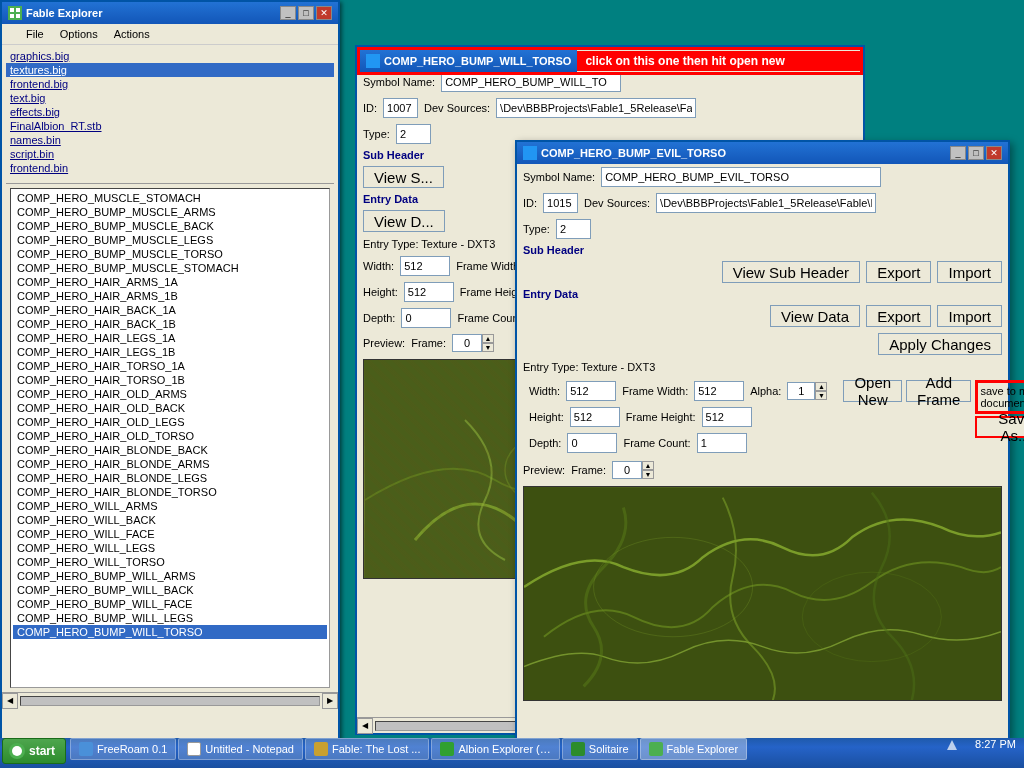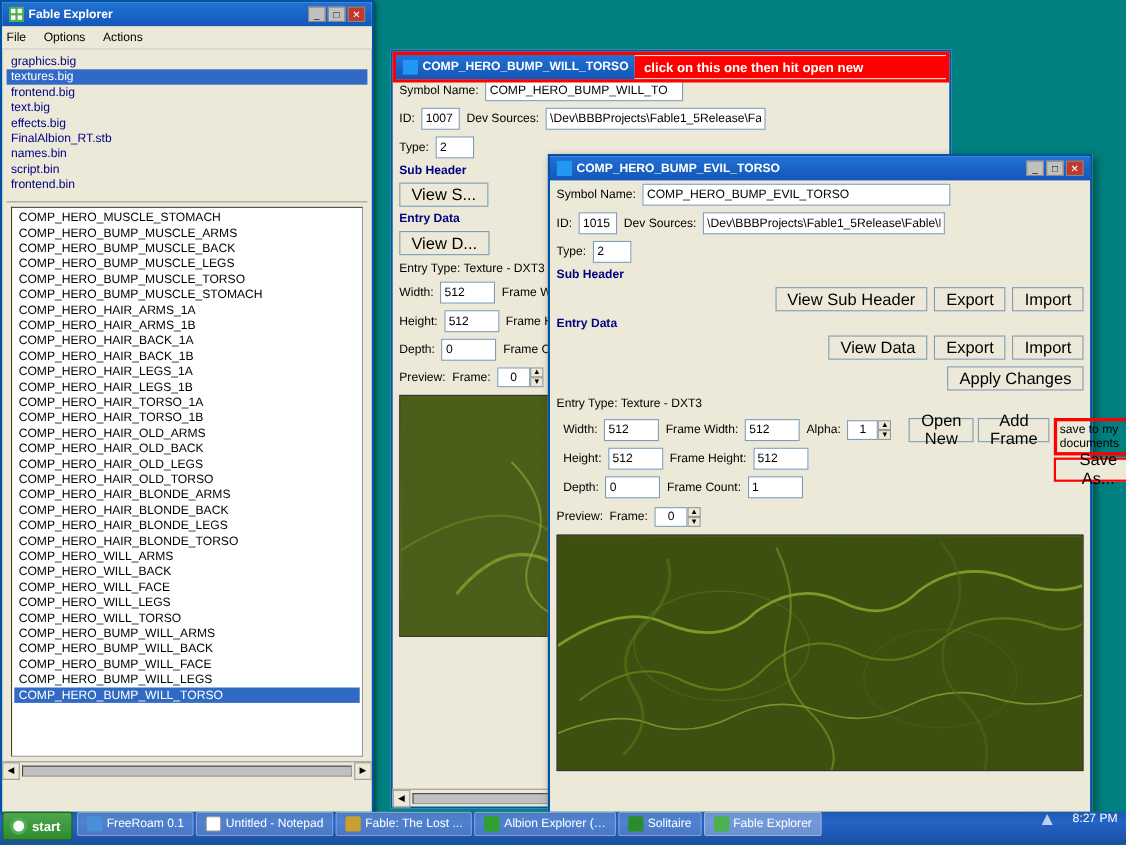--- a/index.html
+++ b/index.html
@@ -18,38 +18,38 @@
 
     
     .main-window { position: absolute; top: 0; left: 0; width: 340px; height: 740px; background: #ece9d8; border: 2px solid #0054a6; box-shadow: 2px 2px 4px rgba(0,0,0,0.5); }
     .window-titlebar { background: linear-gradient(to bottom, #2272d4, #1256b8); color: white; padding: 3px 6px; display: flex; align-items: center; justify-content: space-between; height: 22px; }
     .titlebar-left { display: flex; align-items: center; gap: 4px; }
     .titlebar-title { font-size: 11px; font-weight: bold; }
     .titlebar-btns { display: flex; gap: 2px; }
     .titlebar-btn { width: 16px; height: 14px; background: #c0c0c0; border: 1px solid #888; font-size: 9px; display: flex; align-items: center; justify-content: center; cursor: pointer; color: #000; }
     .titlebar-btn.close { background: #c0392b; color: white; }
 
-    .menubar { background: #ece9d8; padding: 2px 0; display: flex; gap: 8px; border-bottom: 1px solid #ccc; }
+    .menubar { background: #ece9d8; padding: 2px 20px; display: flex; gap: 8px; border-bottom: 1px solid #ccc; }
     .menu-item { font-size: 11px; padding: 2px 4px; cursor: pointer; }
 
     .file-list-top { padding: 4px; }
-    .file-item { font-size: 11px; padding: 1px 4px; cursor: pointer; color: #000080; }
+    .file-item { font-size: 11px; padding: 1px 4px; cursor: pointer; color: #000080; text-decoration: underline; }
     .file-item.selected { background: #316ac5; color: white; }
 
     .file-list-divider { border-bottom: 1px solid #999; margin: 4px; }
 
     .file-list-main { height: 500px; overflow-y: auto; padding: 2px; border: 1px inset #999; margin: 4px; background: white; }
     .file-list-item { font-size: 11px; padding: 1px 4px; cursor: pointer; }
     .file-list-item.selected { background: #316ac5; color: white; }
 
     
     .window2 { position: absolute; top: 45px; left: 355px; width: 510px; height: 690px; background: #ece9d8; border: 2px solid #0054a6; z-index: 10; }
 
     
-    .window3 { position: absolute; top: 140px; left: 498px; width: 495px; height: 600px; background: #ece9d8; border: 2px solid #0054a6; z-index: 20; box-shadow: 3px 3px 8px rgba(0,0,0,0.4); }
+    .window3 { position: absolute; top: 140px; left: 515px; width: 495px; height: 600px; background: #ece9d8; border: 2px solid #0054a6; z-index: 20; box-shadow: 3px 3px 8px rgba(0,0,0,0.4); }
     .window3-titlebar { background: linear-gradient(to bottom, #2272d4, #1256b8); color: white; padding: 3px 6px; display: flex; align-items: center; justify-content: space-between; height: 22px; }
 
     
     .form-row { display: flex; align-items: center; gap: 6px; padding: 3px 6px; }
     .form-label { font-size: 11px; color: #000; white-space: nowrap; }
     .form-input { border: 1px solid #7f9db9; background: white; font-size: 11px; padding: 1px 3px; height: 20px; }
     .form-input-sm { width: 50px; }
     .form-input-xsm { width: 35px; }
 
     
@@ -129,22 +129,22 @@
       <div class="file-list-item">COMP_HERO_HAIR_BACK_1A</div>
       <div class="file-list-item">COMP_HERO_HAIR_BACK_1B</div>
       <div class="file-list-item">COMP_HERO_HAIR_LEGS_1A</div>
       <div class="file-list-item">COMP_HERO_HAIR_LEGS_1B</div>
       <div class="file-list-item">COMP_HERO_HAIR_TORSO_1A</div>
       <div class="file-list-item">COMP_HERO_HAIR_TORSO_1B</div>
       <div class="file-list-item">COMP_HERO_HAIR_OLD_ARMS</div>
       <div class="file-list-item">COMP_HERO_HAIR_OLD_BACK</div>
       <div class="file-list-item">COMP_HERO_HAIR_OLD_LEGS</div>
       <div class="file-list-item">COMP_HERO_HAIR_OLD_TORSO</div>
+      <div class="file-list-item">COMP_HERO_HAIR_BLONDE_BACK</div>
       <div class="file-list-item">COMP_HERO_HAIR_BLONDE_ARMS</div>
-      <div class="file-list-item">COMP_HERO_HAIR_BLONDE_BACK</div>
       <div class="file-list-item">COMP_HERO_HAIR_BLONDE_LEGS</div>
       <div class="file-list-item">COMP_HERO_HAIR_BLONDE_TORSO</div>
       <div class="file-list-item">COMP_HERO_WILL_ARMS</div>
       <div class="file-list-item">COMP_HERO_WILL_BACK</div>
       <div class="file-list-item">COMP_HERO_WILL_FACE</div>
       <div class="file-list-item">COMP_HERO_WILL_LEGS</div>
       <div class="file-list-item">COMP_HERO_WILL_TORSO</div>
       <div class="file-list-item">COMP_HERO_BUMP_WILL_ARMS</div>
       <div class="file-list-item">COMP_HERO_BUMP_WILL_BACK</div>
       <div class="file-list-item">COMP_HERO_BUMP_WILL_FACE</div>

